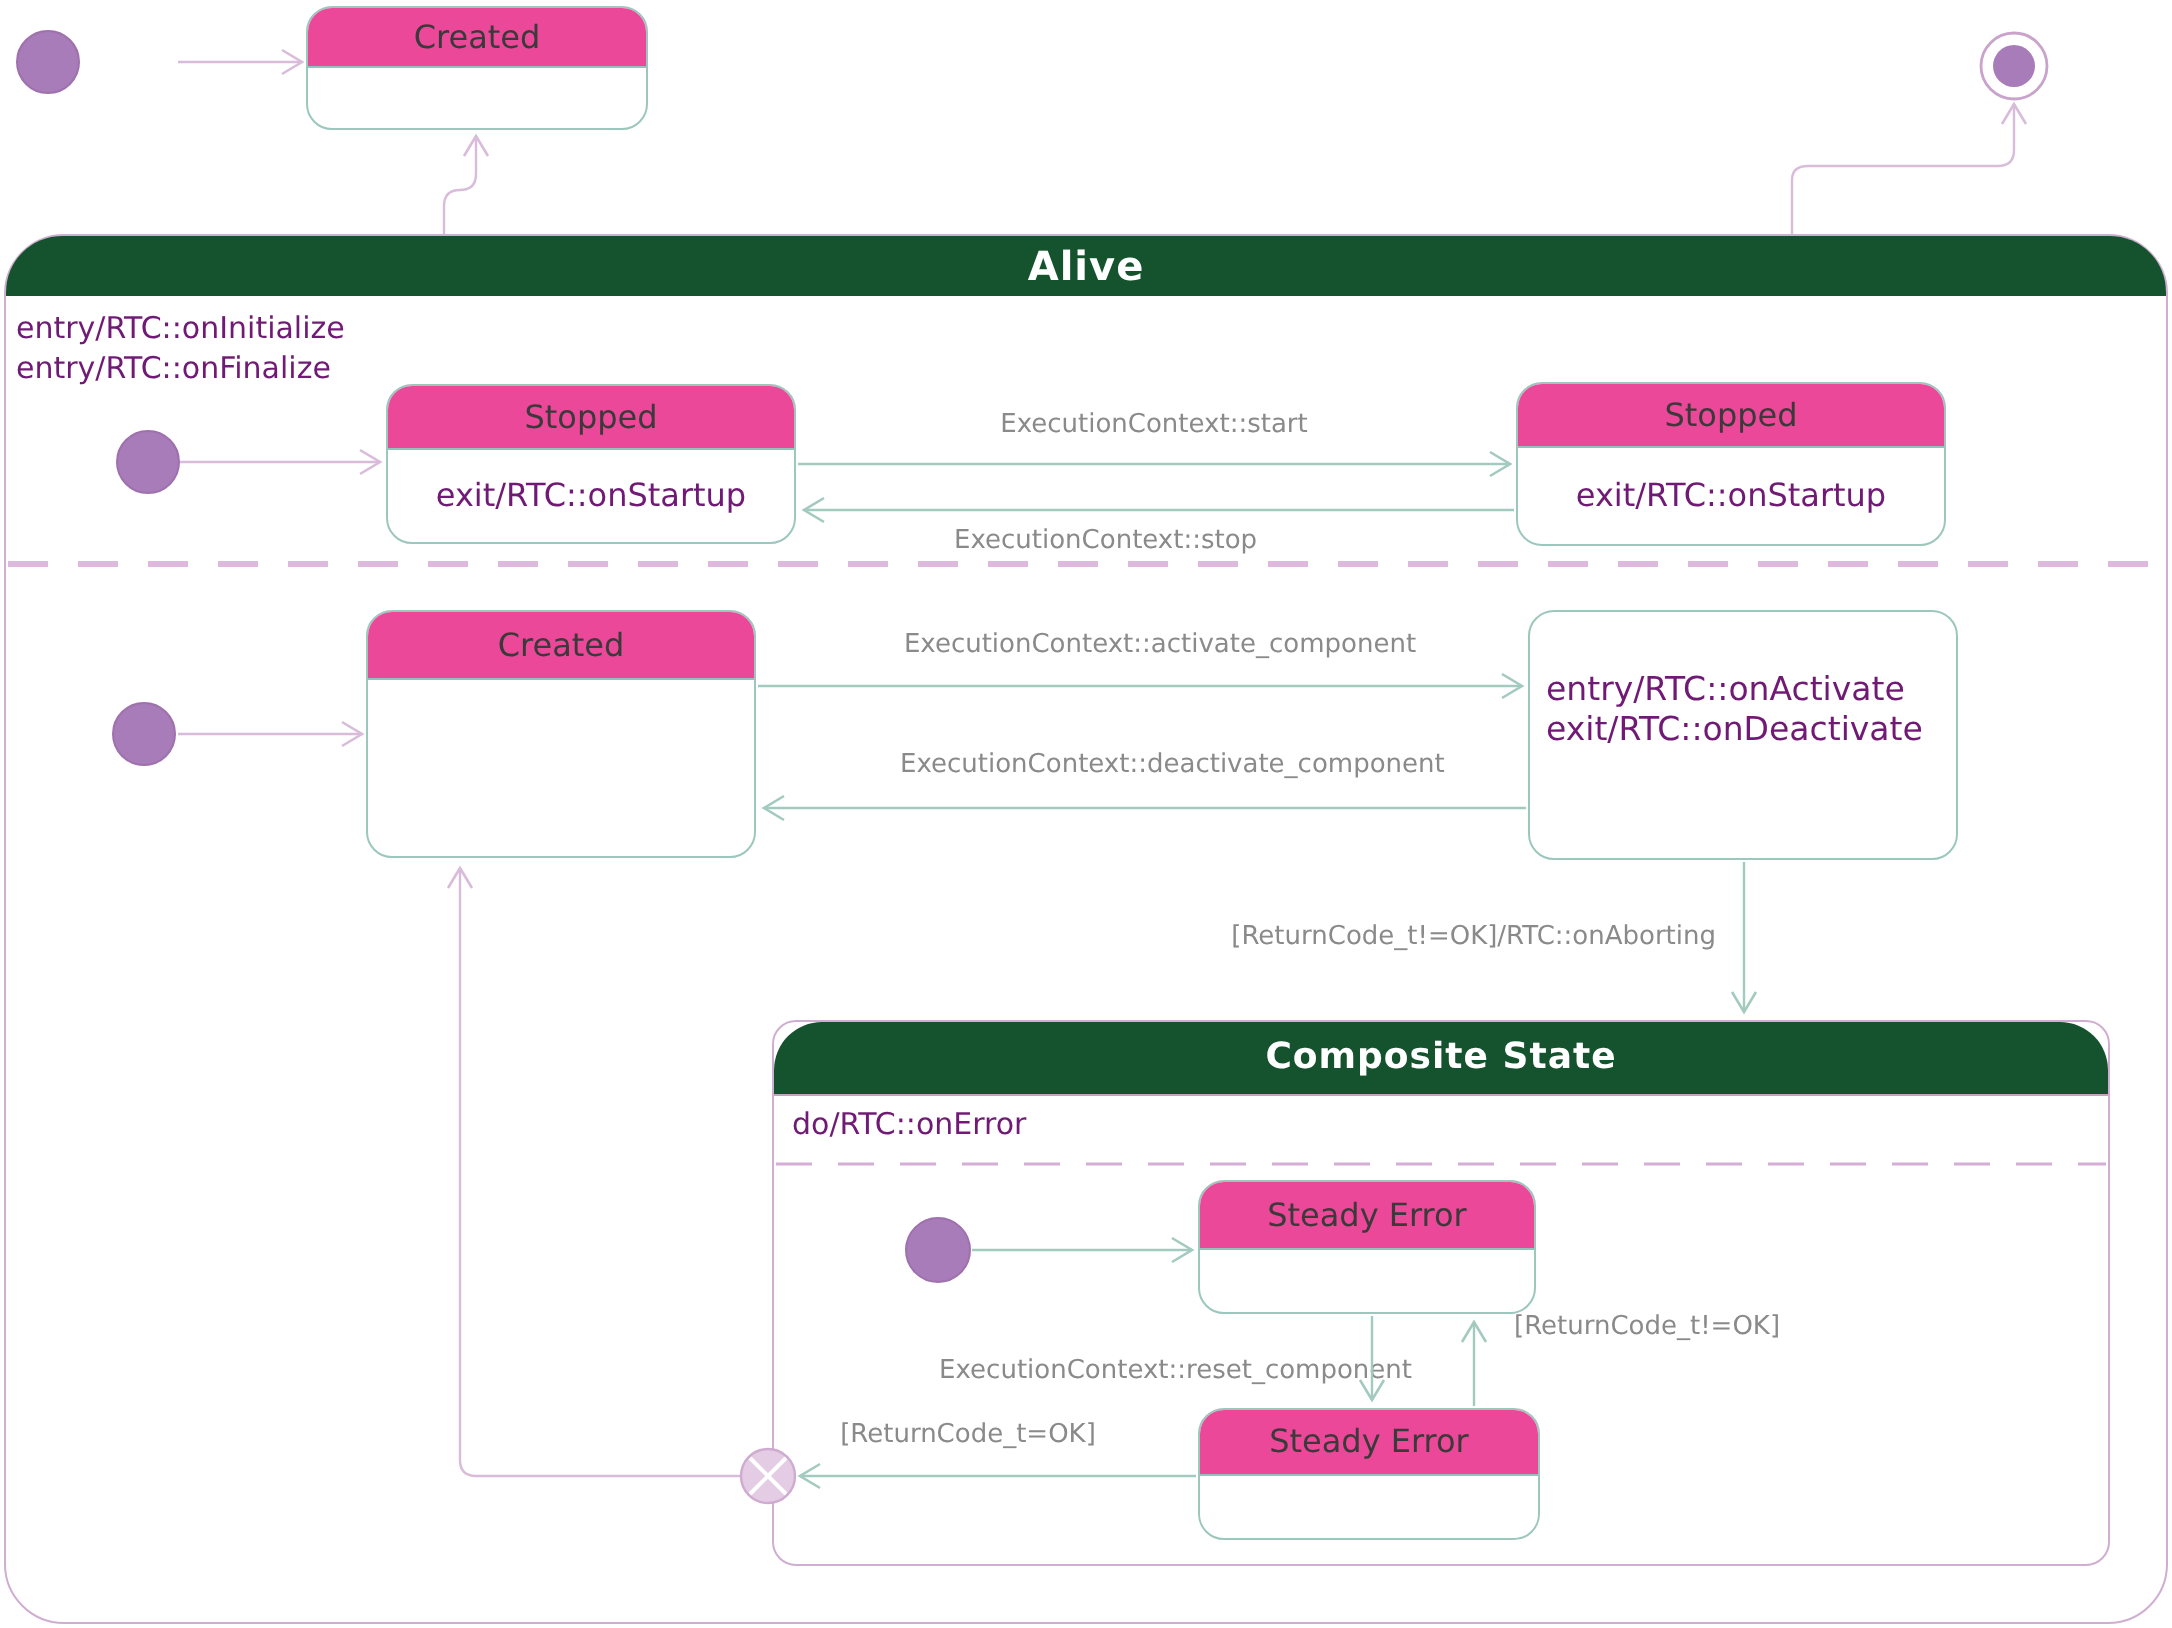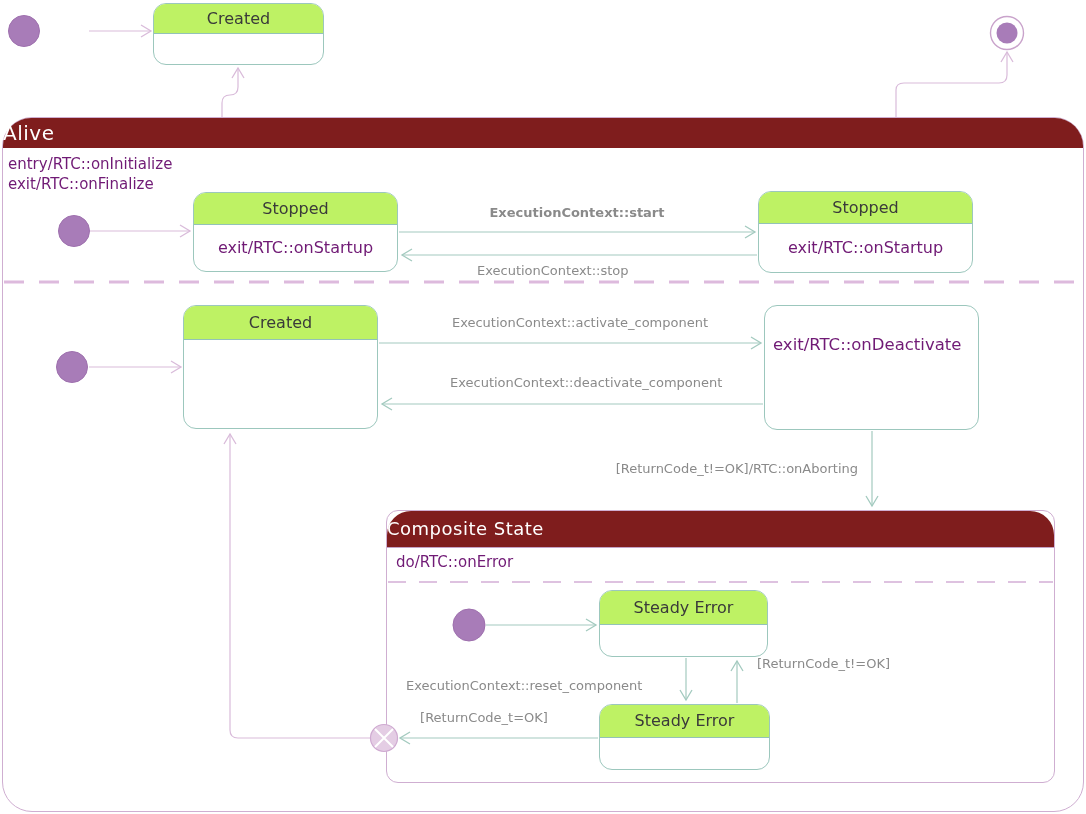--- a/index.html
+++ b/index.html
@@ -3,51 +3,51 @@
 <meta charset="utf-8">
 <style>
   html,body{margin:0;padding:0;background:#ffffff;}
   .canvas{
     position:relative;width:1086px;height:814px;background:#ffffff;
     font-family:"DejaVu Sans","Liberation Sans",sans-serif;overflow:hidden;
   }
   
   .container{position:absolute;background:#ffffff;border:1.5px solid #cfaed1;box-sizing:border-box;}
   .container .c-header{
-    position:absolute;left:0;top:0;right:0;background:#7f1d1d;
-    color:#ffffff;font-weight:normal;letter-spacing:.5px;
+    position:absolute;left:0;top:0;right:0;background:#14532d;
+    color:#ffffff;font-weight:bold;text-align:center;letter-spacing:.5px;
   }
   #alive{left:2px;top:117px;width:1082px;height:695px;border-radius:30px;}
   #alive .c-header{height:30px;line-height:30px;font-size:20px;border-radius:28px 28px 0 0;}
   #composite{left:386px;top:510px;width:669px;height:273px;border-radius:12px;}
   #composite .c-header{height:36px;line-height:36px;font-size:18px;border-radius:24px 24px 0 0;border-bottom:1px solid #c4a2c6;}
   
   .state{
     position:absolute;background:#ffffff;border:1.4px solid #9cc7bd;border-radius:13px;
     box-sizing:border-box;overflow:hidden;
   }
   .state .s-header{
-    background:#bef264;border-bottom:1px solid #93c2b8;color:#3a3a3a;
+    background:#ec4899;border-bottom:1px solid #93c2b8;color:#3a3a3a;
     text-align:center;font-size:16px;
   }
   .state .s-body{color:#701a75;font-size:16px;text-align:center;}
   
   .action-text{position:absolute;color:#701a75;font-size:15px;line-height:20px;white-space:pre;}
   .edge-label{position:absolute;color:#8a8a8a;font-size:13px;white-space:nowrap;}
   .svg-layer{position:absolute;left:0;top:0;width:1086px;height:814px;pointer-events:none;}
 </style>
 </head>
 <body>
 
 <div class="canvas">
 
   <div class="container" id="alive">
     <div class="c-header">Alive</div>
   </div>
-  <div class="action-text" style="left:8px;top:154px;"><span style="display:block">entry/RTC::onInitialize</span><span style="display:block">exit/RTC::onFinalize</span></div>
+  <div class="action-text" style="left:8px;top:154px;"><span style="display:block">entry/RTC::onInitialize</span><span style="display:block">entry/RTC::onFinalize</span></div>
 
   <div class="container" id="composite">
     <div class="c-header">Composite State</div>
   </div>
   <div class="action-text" style="left:396px;top:552px;font-size:15px;">do/RTC::onError</div>
 
   <div class="state" style="left:153px;top:3px;width:171px;height:62px;">
     <div class="s-header" style="height:29px;line-height:29px;">Created</div>
     <div class="s-body"></div>
   </div>
@@ -62,40 +62,41 @@
     <div class="s-body" style="line-height:47px;">exit/RTC::onStartup</div>
   </div>
 
   <div class="state" style="left:183px;top:305px;width:195px;height:124px;">
     <div class="s-header" style="height:33px;line-height:33px;">Created</div>
     <div class="s-body"></div>
   </div>
 
   <div class="state" style="left:764px;top:305px;width:215px;height:125px;">
     <div class="s-body" style="text-align:left;padding:29px 0 0 8px;font-size:16.5px;line-height:20px;">
+        <span style="display:block">entry/RTC::onActivate</span>
         <span style="display:block">exit/RTC::onDeactivate</span>
       </div>
   </div>
 
   <div class="state" style="left:599px;top:590px;width:169px;height:67px;">
     <div class="s-header" style="height:33px;line-height:33px;">Steady Error</div>
     <div class="s-body"></div>
   </div>
 
   <div class="state" style="left:599px;top:704px;width:171px;height:66px;">
     <div class="s-header" style="height:32px;line-height:32px;">Steady Error</div>
     <div class="s-body"></div>
   </div>
 
-  <div class="edge-label" style="left:477px;top:205px;width:200px;text-align:center;font-weight:bold;">ExecutionContext::start</div>
+  <div class="edge-label" style="left:477px;top:205px;width:200px;text-align:center;">ExecutionContext::start</div>
   <div class="edge-label" style="left:477px;top:263px;width:200px;text-align:left;">ExecutionContext::stop</div>
   <div class="edge-label" style="left:450px;top:315px;width:260px;text-align:center;">ExecutionContext::activate_component</div>
   <div class="edge-label" style="left:450px;top:375px;width:260px;text-align:center;">ExecutionContext::deactivate_component</div>
   <div class="edge-label" style="left:558px;top:461px;width:300px;text-align:right;">[ReturnCode_t!=OK]/RTC::onAborting</div>
-  <div class="edge-label" style="left:406px;top:678px;width:300px;text-align:left;">ExecutionContext::reset_component</div>
+  <div class="edge-label" style="left:406px;top:678px;width:300px;text-align:right;">ExecutionContext::reset_component</div>
   <div class="edge-label" style="left:757px;top:656px;">[ReturnCode_t!=OK]</div>
   <div class="edge-label" style="left:384px;top:710px;width:200px;text-align:center;">[ReturnCode_t=OK]</div>
 
   <svg class="svg-layer" viewBox="0 0 1086 814">
     <defs>
       <marker id="aT-r" markerUnits="userSpaceOnUse" markerWidth="26" markerHeight="26" refX="0" refY="0" orient="auto" viewBox="-13 -13 26 26">
         <path d="M-10,-6 L0,0 L-10,6" fill="none" stroke="#a3cabf" stroke-width="1.3"></path>
       </marker>
       <marker id="aP-r" markerUnits="userSpaceOnUse" markerWidth="26" markerHeight="26" refX="0" refY="0" orient="auto" viewBox="-13 -13 26 26">
         <path d="M-10,-6 L0,0 L-10,6" fill="none" stroke="#d9bbda" stroke-width="1.3"></path>

